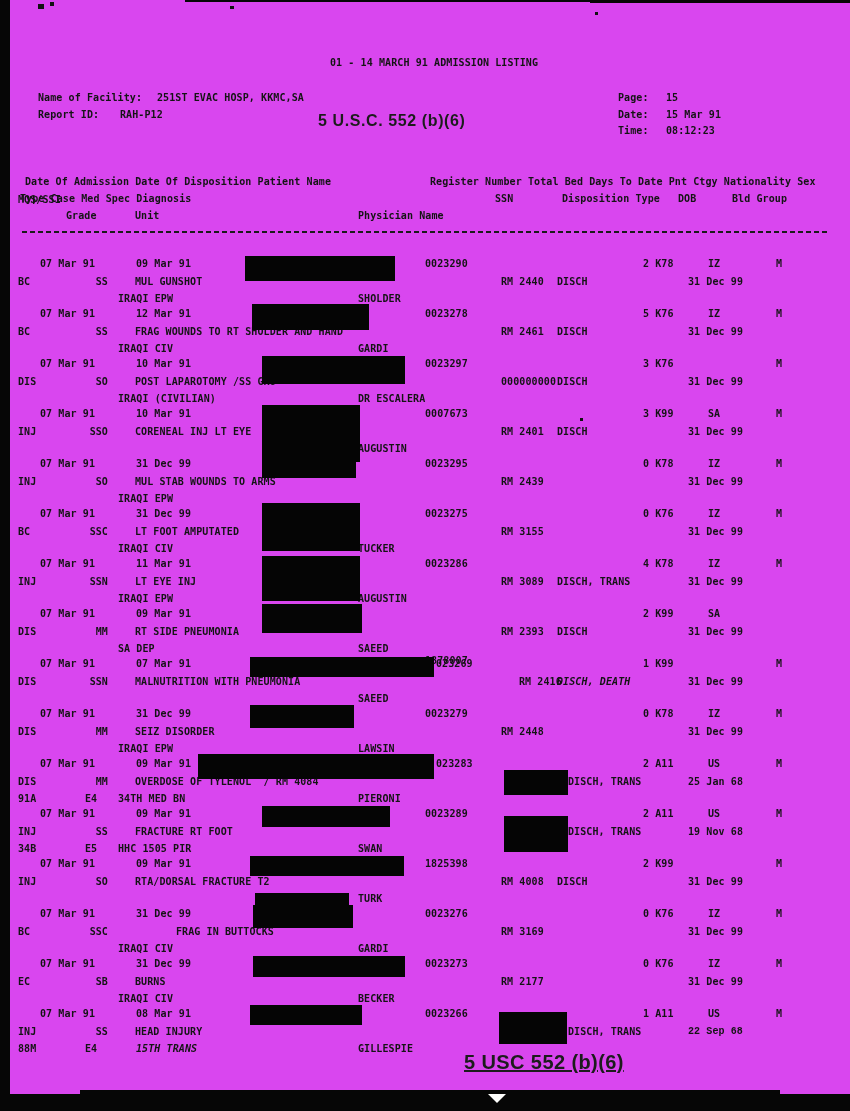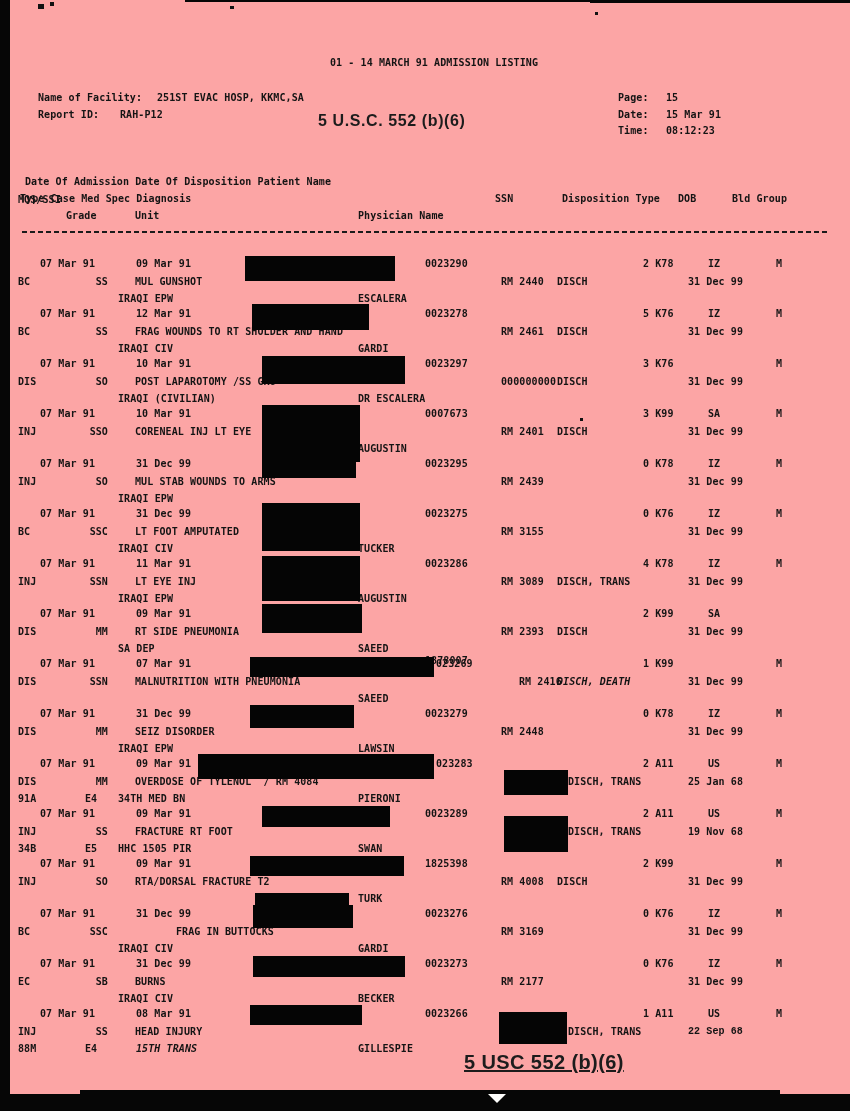--- a/index.html
+++ b/index.html
@@ -1,17 +1,17 @@
 <!DOCTYPE html>
 <html><head>
 <meta charset="utf-8">
 <style>
   html,body{margin:0;padding:0;background:#ffffff;}
   .page{
-    position:relative;width:850px;height:1111px;background:#fca5a5;overflow:hidden;
+    position:relative;width:850px;height:1111px;background:#d946ef;overflow:hidden;
     font-family:"DejaVu Sans Mono",monospace;color:#141414;
   }
   .t{position:absolute;font-size:10px;font-weight:bold;line-height:11px;white-space:pre;letter-spacing:0.1px;}
   .stamp{position:absolute;font-family:"Liberation Sans",sans-serif;color:#1c1c1c;white-space:nowrap;}
   .stamp.hdr{font-size:16px;font-weight:600;letter-spacing:0.6px;}
   .stamp.ftr{font-size:20px;font-weight:bold;letter-spacing:0.4px;}
   .edge{position:absolute;background:#060606;}
   .dashes{position:absolute;height:2px;background:repeating-linear-gradient(90deg,#1a1a1a 0 5px,transparent 5px 8px);}
   .redaction{position:absolute;background:#050505;}
   .speck{position:absolute;background:#111;}
@@ -46,20 +46,21 @@
   <div class="stamp hdr" style="left:318px;top:112px;">5 U.S.C. 552 (b)(6)</div>
 
   <div class="t" style="left:618px;top:92px;">Page:</div>
   <div class="t" style="left:666px;top:92px;">15</div>
   <div class="t" style="left:618px;top:109px;">Date:</div>
   <div class="t" style="left:666px;top:109px;">15 Mar 91</div>
   <div class="t" style="left:618px;top:125px;">Time:</div>
   <div class="t" style="left:666px;top:125px;">08:12:23</div>
 
   <div class="t" style="left:25px;top:176px;">Date Of Admission Date Of Disposition Patient Name</div>
+  <div class="t" style="left:430px;top:176px;">Register Number Total Bed Days To Date Pnt Ctgy Nationality Sex</div>
   <div class="t" style="left:20px;top:193px;">Type Case Med Spec Diagnosis</div>
   <div class="t" style="left:495px;top:193px;">SSN</div>
   <div class="t" style="left:562px;top:193px;">Disposition Type</div>
   <div class="t" style="left:678px;top:193px;">DOB</div>
   <div class="t" style="left:732px;top:193px;">Bld Group</div>
   <div class="t" style="left:18px;top:194px;">MOS/SSI</div>
   <div class="t" style="left:66px;top:210px;">Grade</div>
   <div class="t" style="left:135px;top:210px;">Unit</div>
   <div class="t" style="left:358px;top:210px;">Physician Name</div>
 
@@ -73,21 +74,21 @@
         <span style="left: 643px; top: 0px;">2 K78</span>
         <span style="left: 708px; top: 0px;">IZ</span>
         <span style="left: 776px; top: 0px;">M</span>
         <span style="left: 18px; top: 18px;">BC</span>
         <span class="case" style="left: 60px; top: 18px;">SS</span>
         <span style="left: 135px; top: 18px;">MUL GUNSHOT</span>
         <span style="left: 501px; top: 18px;">RM 2440</span>
         <span style="left: 557px; top: 18px;">DISCH</span>
         <span style="left: 688px; top: 18px;">31 Dec 99</span>
         <span style="left: 118px; top: 35px;">IRAQI EPW</span>
-        <span style="left: 358px; top: 35px;">ESCALERA</span>
+        <span style="left: 358px; top: 35px;">SHOLDER</span>
       </div>
       <div class="rec" style="position: absolute; left: 0px; top: 308px; width: 850px; height: 50px;">
         <span style="left: 40px; top: 0px;">07 Mar 91</span>
         <span style="left: 136px; top: 0px;">12 Mar 91</span>
         <span style="left: 425px; top: 0px;">0023278</span>
         <span style="left: 643px; top: 0px;">5 K76</span>
         <span style="left: 708px; top: 0px;">IZ</span>
         <span style="left: 776px; top: 0px;">M</span>
         <span style="left: 18px; top: 18px;">BC</span>
         <span class="case" style="left: 60px; top: 18px;">SS</span>

